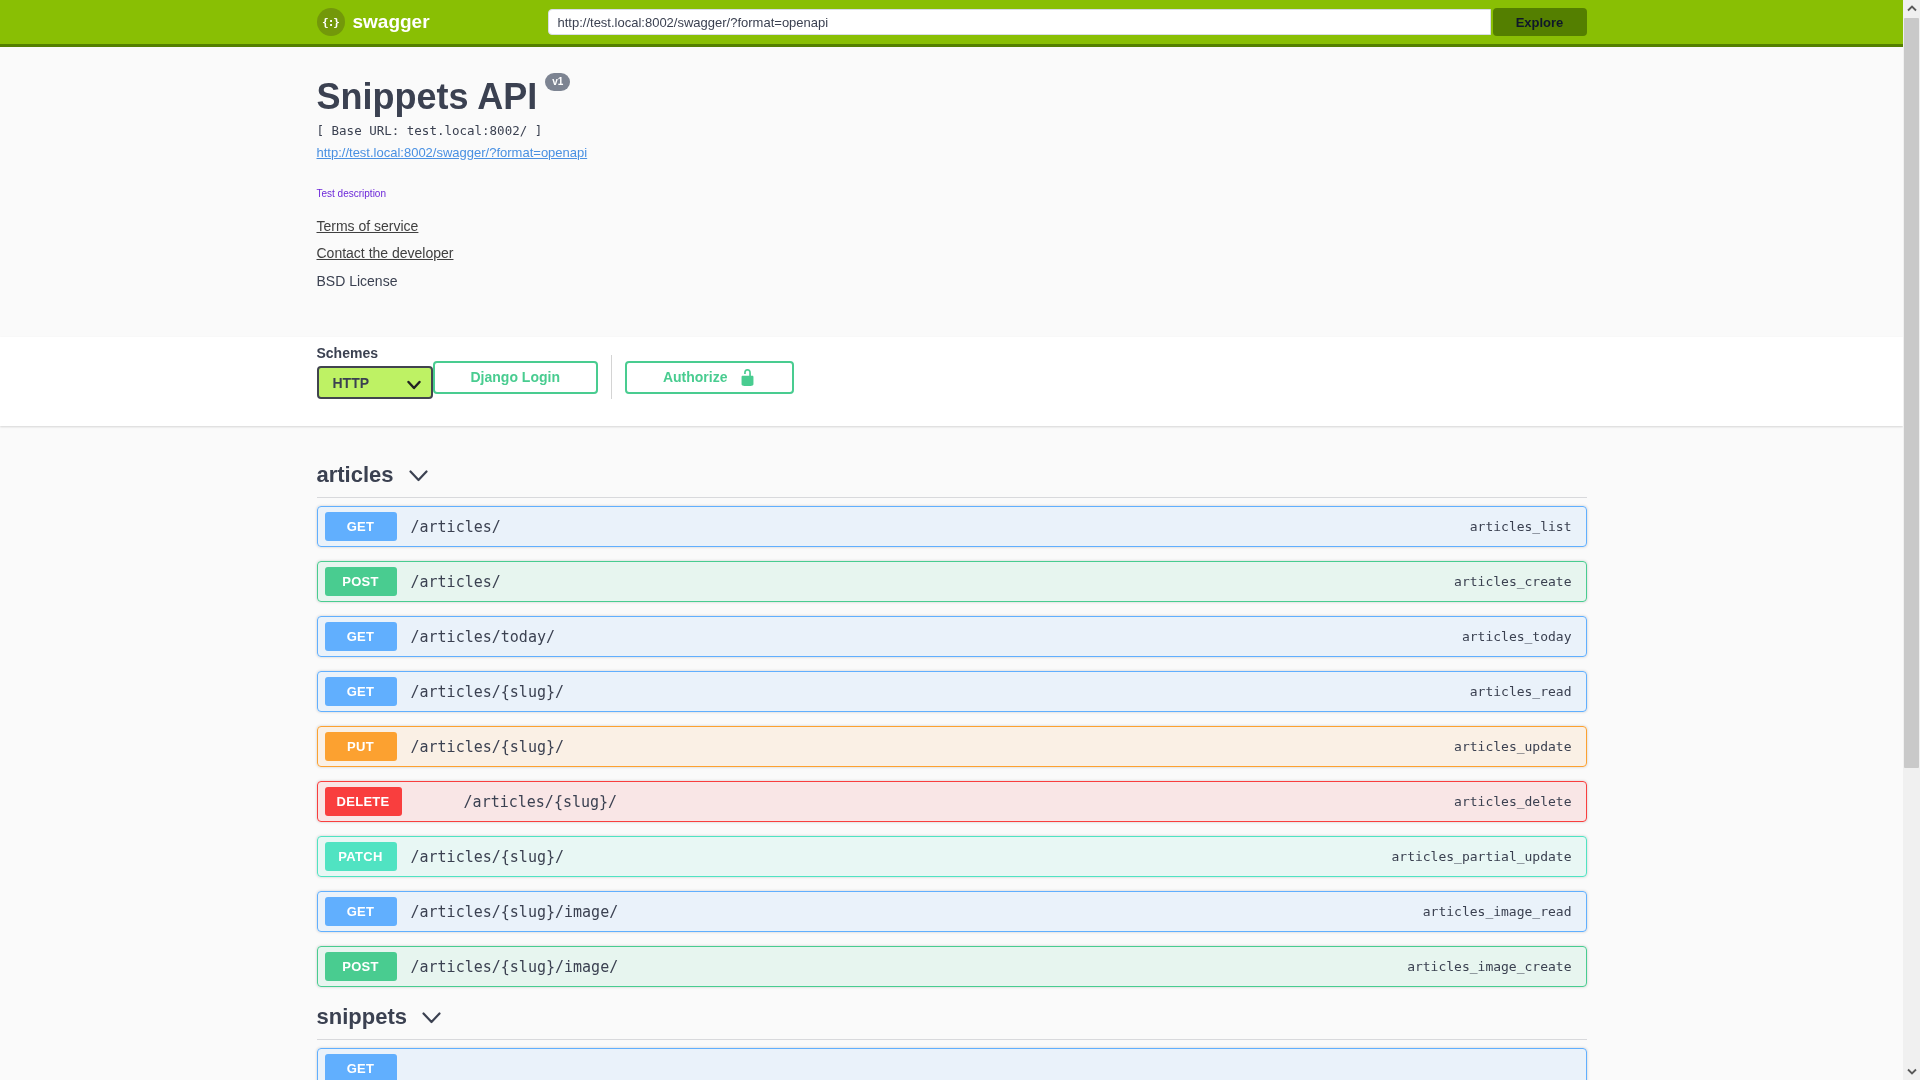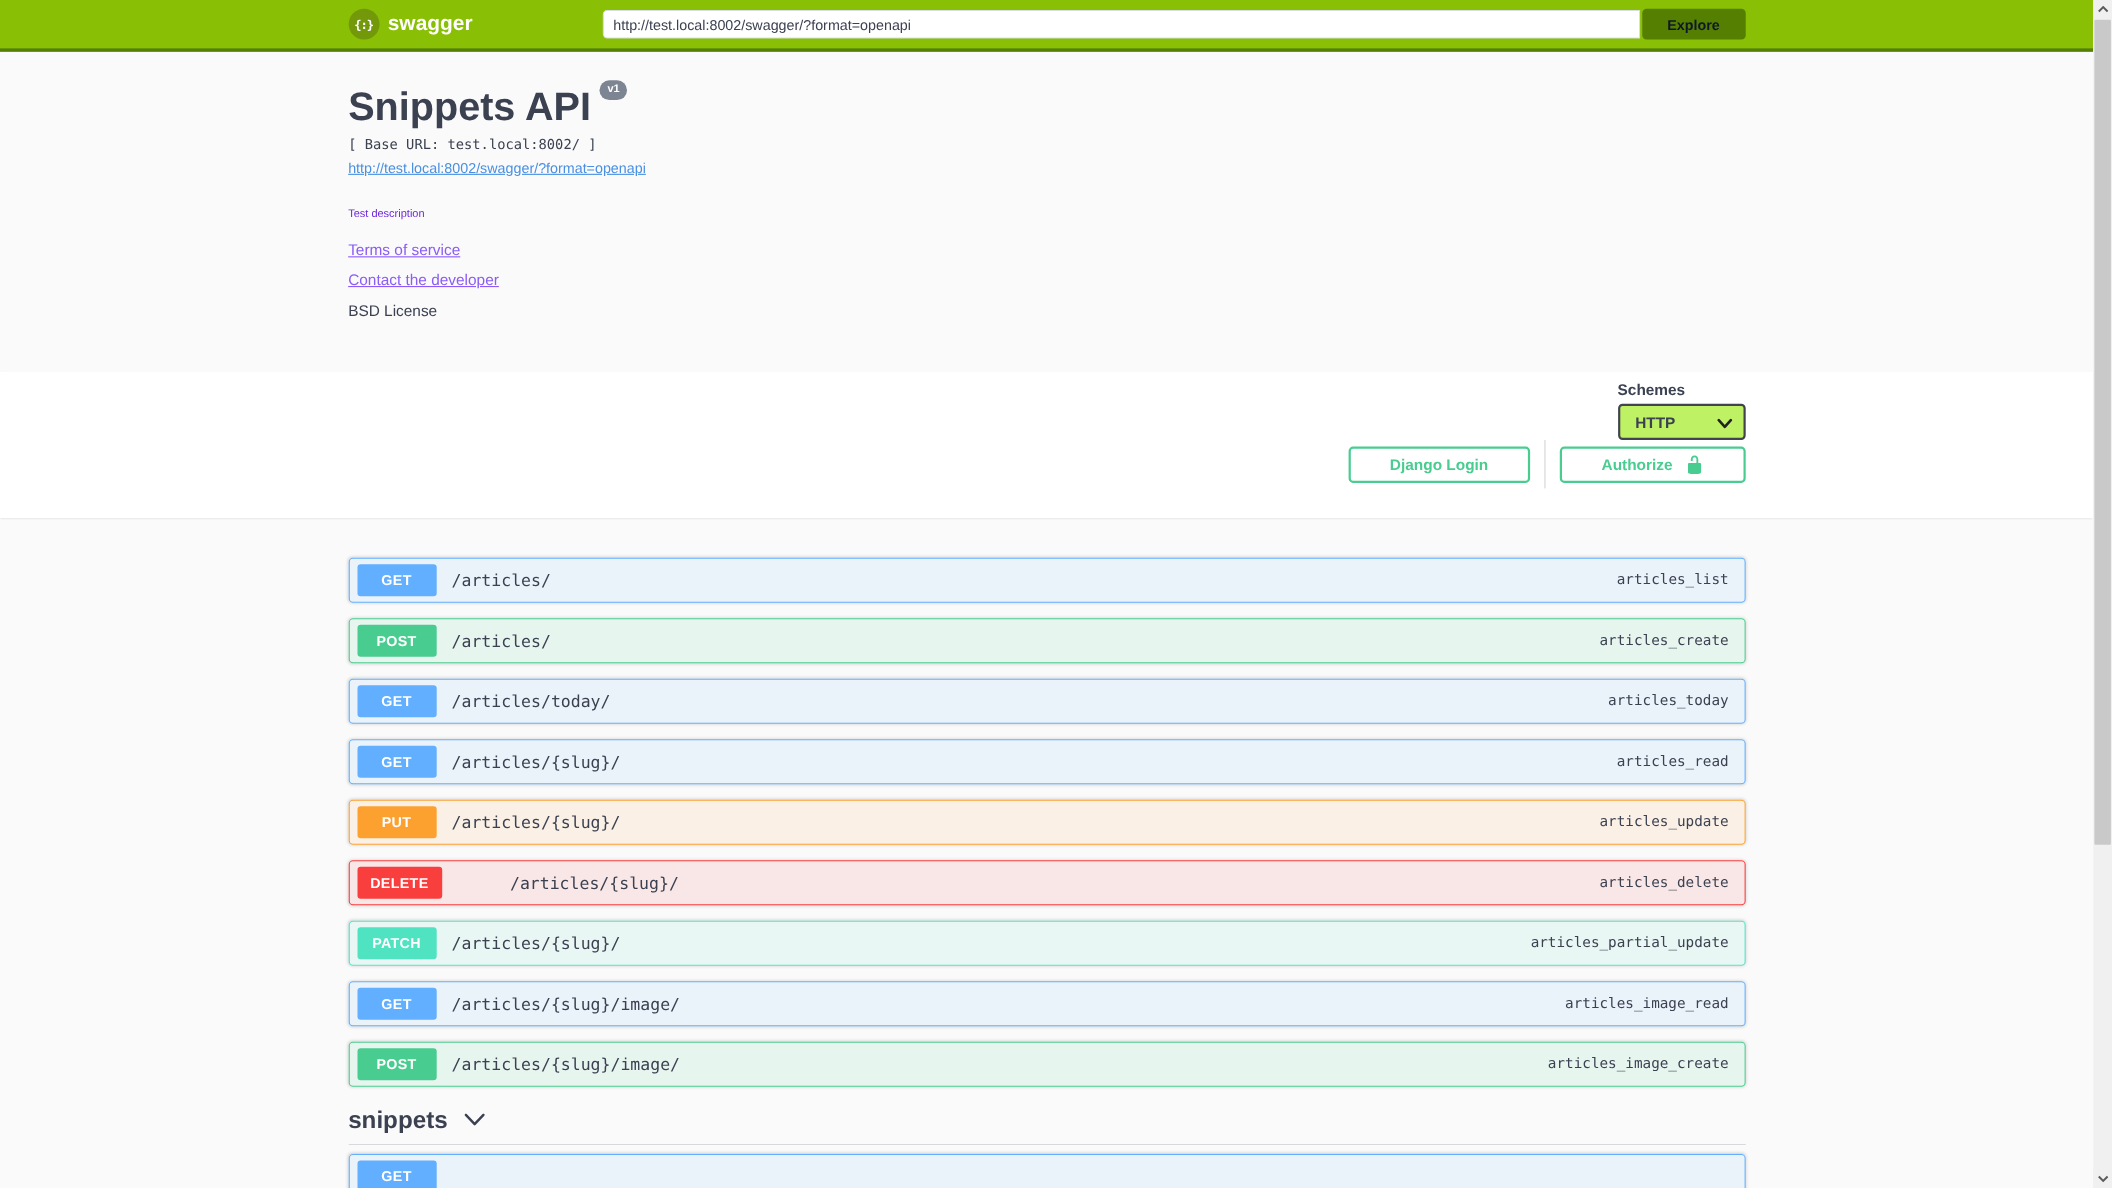--- a/index.html
+++ b/index.html
@@ -40,27 +40,27 @@
   .info { padding-top: 30px; padding-bottom: 48px; }
   .api-title { font-size: 36px; font-weight: bold; color: #3b4151; line-height: 40px; }
   .version-badge {
     display: inline-block; vertical-align: top; position: relative; top: -4px; margin-left: 8px;
     background: #7d8492; color: #fff; font-size: 10px; font-weight: bold;
     border-radius: 57px; padding: 4px 7px; line-height: 1;
   }
   .base-url { font-size: 12.5px; margin-top: 6px; color: #3b4151; }
   .spec-link { display: inline-block; margin-top: 7px; font-size: 13px; color: #4990e2; text-decoration: underline; cursor: pointer; }
   .description { margin-top: 27px; font-size: 10px; color: #6d28d9; }
-  .info-link { display: block; margin-top: 19px; font-size: 14px; color: #8b5cf6; text-decoration: underline; cursor: pointer; width: fit-content; }
+  .info-link { display: block; margin-top: 19px; font-size: 14px; color: #404040; text-decoration: underline; cursor: pointer; width: fit-content; }
   .info-link + .info-link { margin-top: 11px; }
   .license { margin-top: 12px; font-size: 14px; color: #3b4151; }
 
   
   .scheme-band { background: #fff; box-shadow: 0 1px 2px 0 rgba(0,0,0,.15); }
-  .scheme-inner { display: flex; align-items: flex-end; justify-content: space-between; padding: 8px 0 27px 0; flex-direction: column; }
+  .scheme-inner { display: flex; align-items: flex-end; justify-content: flex-start; padding: 8px 0 27px 0; }
   .schemes-label { display: block; font-size: 14px; font-weight: bold; color: #3b4151; margin-bottom: 5px; }
   .select-wrap { position: relative; width: 116px; }
   .scheme-select {
     width: 116px; height: 33px; border: 2px solid #41444e; border-radius: 4px; background: #bef264;
     font-size: 14px; font-weight: bold; color: #3b4151; padding: 0 14px; display: flex; align-items: center;
     cursor: pointer;
   }
   .select-chevron { position: absolute; right: 12px; top: 10px; pointer-events: none; }
 
   .auth-wrapper { display: flex; align-items: center; }
@@ -162,20 +162,28 @@
               </svg>
           </span>
         </button>
       </div>
     </div>
   </div>
 
   <div class="container main">
     <div id="sections">
   <div class="op-section">
+    <div class="tag-header">
+      <span class="tag-title">articles</span>
+      <span class="tag-chevron">
+        <svg width="19" height="12" viewBox="0 0 19 12">
+                <polyline points="1.5,1.5 9.5,10 17.5,1.5" fill="none" stroke="#3b4151" stroke-width="2.2" stroke-linecap="round" stroke-linejoin="round"></polyline>
+              </svg>
+      </span>
+    </div>
     <div class="ops">
   <div class="op-row" style="border-color: rgb(97, 175, 254); background: rgba(97, 175, 254, 0.1);">
     <span class="op-badge" style="background: rgb(97, 175, 254);">GET</span>
     <span class="op-path">/articles/</span>
     <span class="op-id">articles_list</span>
   </div>
 
   <div class="op-row" style="border-color: rgb(73, 204, 144); background: rgba(73, 204, 144, 0.1);">
     <span class="op-badge" style="background: rgb(73, 204, 144);">POST</span>
     <span class="op-path">/articles/</span>

